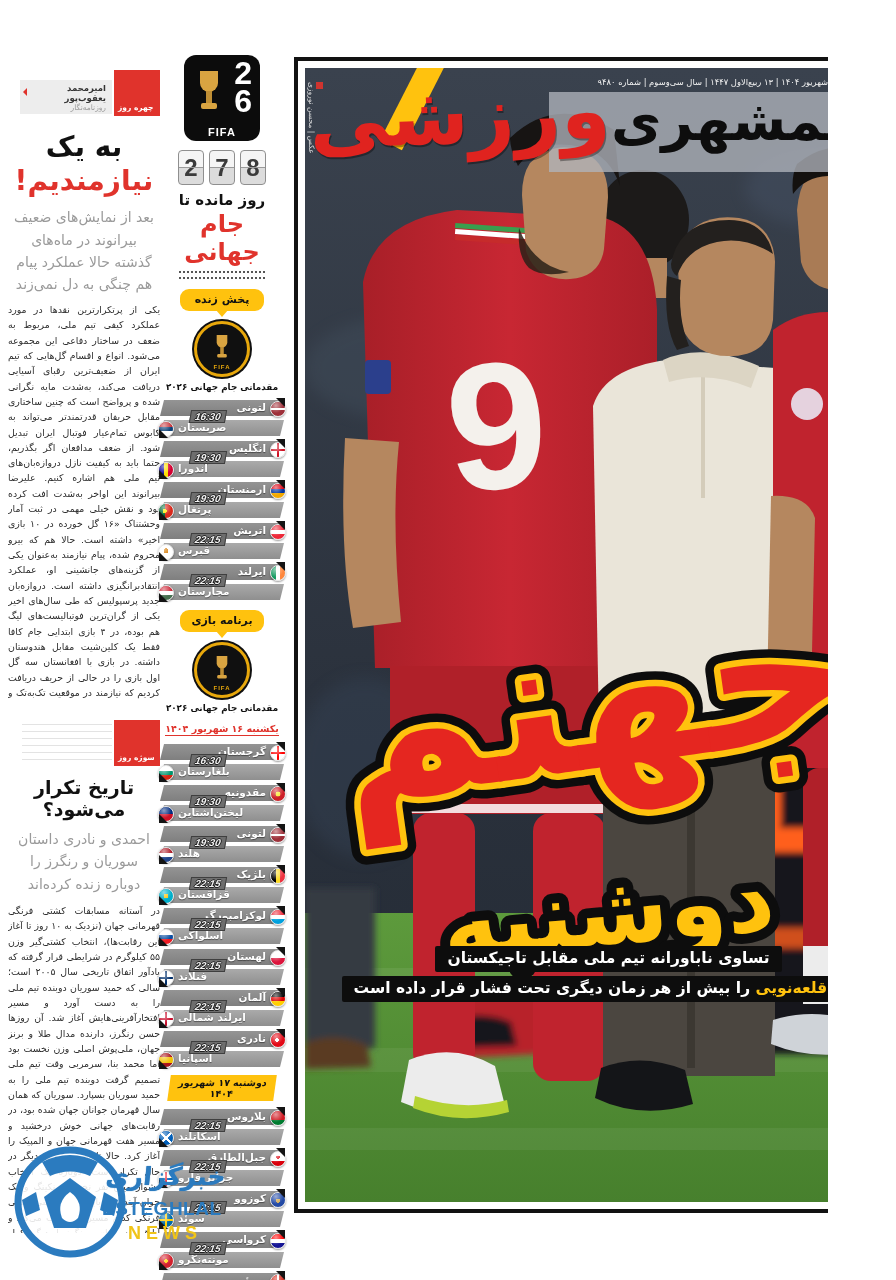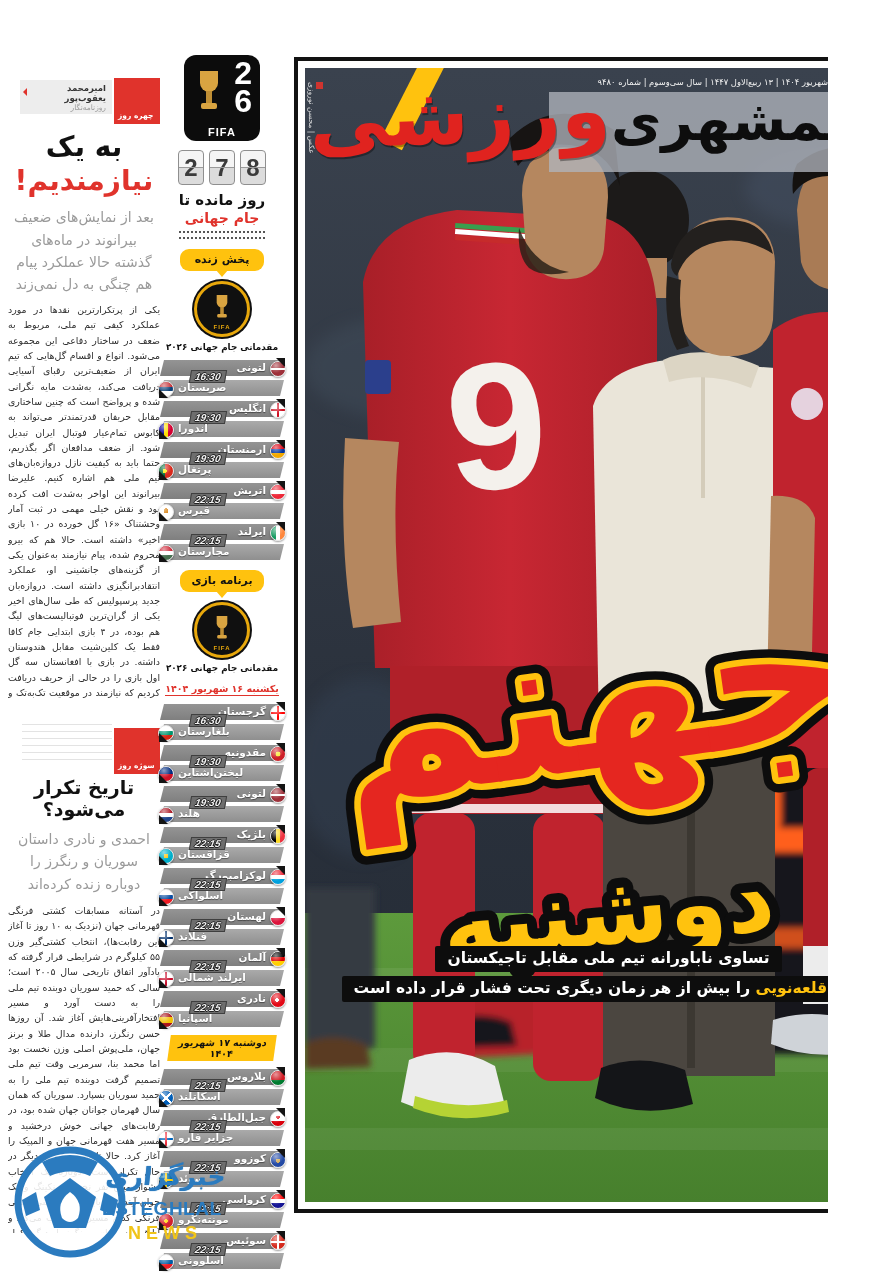--- a/index.html
+++ b/index.html
@@ -1,21 +1,21 @@
 <!DOCTYPE html>
 <html lang="fa"><head>
 <meta charset="utf-8">
 <style>
   html,body{margin:0;padding:0;background:#fff;}
   .page{position:relative;width:828px;height:1280px;background:#fff;overflow:hidden;
         font-family:"DejaVu Sans",sans-serif;}
   
   .articles{position:absolute;left:8px;top:70px;width:152px;direction:rtl;}
   .art-head{position:relative;height:52px;}
-  .kicker-sq{position:absolute;right:0;top:8px;width:46px;height:46px;background:#e0332c;}
+  .kicker-sq{position:absolute;right:0;top:0;width:46px;height:46px;background:#e0332c;}
   .kicker-sq .ktext{position:absolute;left:4px;bottom:4px;color:#fff;font-size:7.5px;font-weight:bold;}
   .byline-strip{position:absolute;right:48px;top:10px;left:12px;background:#ededed;padding:3px 6px 2px;}
   .byline-strip .bname{font-size:8.5px;font-weight:bold;color:#333;}
   .byline-strip .brole{font-size:7.5px;color:#9a9a9a;}
   .byline-strip::after{content:"";position:absolute;left:-1px;top:8px;border:4px solid transparent;border-right-color:#e0332c;}
   .art-title{ text-align:center;color:#111;font-weight:bold;line-height:1.22;margin-top:8px;}
   .art-title .tl{display:block;font-size:28px;letter-spacing:-0.5px;}
   .art-title .tl.red{color:#e0332c;}
   .art-deck{color:#9a9a9a;font-size:14px;line-height:1.6;text-align:center;margin:8px 4px 6px;}
   .art-body{font-size:9.4px;line-height:1.63;color:#2c2c2c;text-align:justify;overflow:hidden;}
@@ -41,21 +41,21 @@
   .wc-logo .d6{position:absolute;right:8px;top:28px;font-size:32px;font-weight:bold;font-family:"Liberation Sans",sans-serif;}
   .wc-logo .fifa{position:absolute;left:0;right:0;bottom:3px;text-align:center;font-size:11px;font-weight:bold;
       letter-spacing:1px;font-family:"Liberation Sans",sans-serif;}
   .wc-logo svg{position:absolute;left:12px;top:14px;}
   .flip-row{display:flex;justify-content:center;gap:5px;margin-top:9px;direction:ltr;}
   .flip{width:24px;height:33px;background:linear-gradient(180deg,#f5f5f5 0 49%,#dcdcdc 51% 100%);
      border:1px solid #8f8f8f;border-radius:4px;color:#3b3b3b;font-size:24px;font-weight:bold;
      font-family:"Liberation Sans",sans-serif;display:flex;align-items:center;justify-content:center;position:relative;}
   .flip::after{content:"";position:absolute;left:0;right:0;top:49%;height:1px;background:#9a9a9a;}
   .cd-label1{text-align:center;font-size:15px;font-weight:bold;color:#111;margin-top:6px;}
-  .cd-label2{text-align:center;font-size:14px;font-weight:bold;color:#e0332c;margin-top:1px;}
+  .cd-label2{text-align:center;font-size:24px;font-weight:bold;color:#e0332c;margin-top:1px;}
   .dots{width:86px;margin:5px auto 0;border-top:2px dotted #555;}
   .dots+.dots{margin-top:4px;}
   .badge{position:relative;width:84px;margin:10px auto 10px;background:#ffc20e;border-radius:9px;
      text-align:center;font-size:11px;font-weight:bold;color:#111;padding:4px 0 5px;}
   .badge::after{content:"";position:absolute;left:50%;bottom:-6px;transform:translateX(-50%);
      border:6px solid transparent;border-top:7px solid #ffc20e;border-bottom:0;}
   .fifabadge{width:50px;height:50px;margin:0 auto;border-radius:50%;background:#101010;
      border:3px solid #e8a80c;box-shadow:0 0 0 2px #101010;position:relative;}
   .fifabadge svg{position:absolute;left:50%;top:50%;transform:translate(-50%,-58%);}
   .fifabadge .mini{position:absolute;left:0;right:0;bottom:4px;text-align:center;color:#e8a80c;

